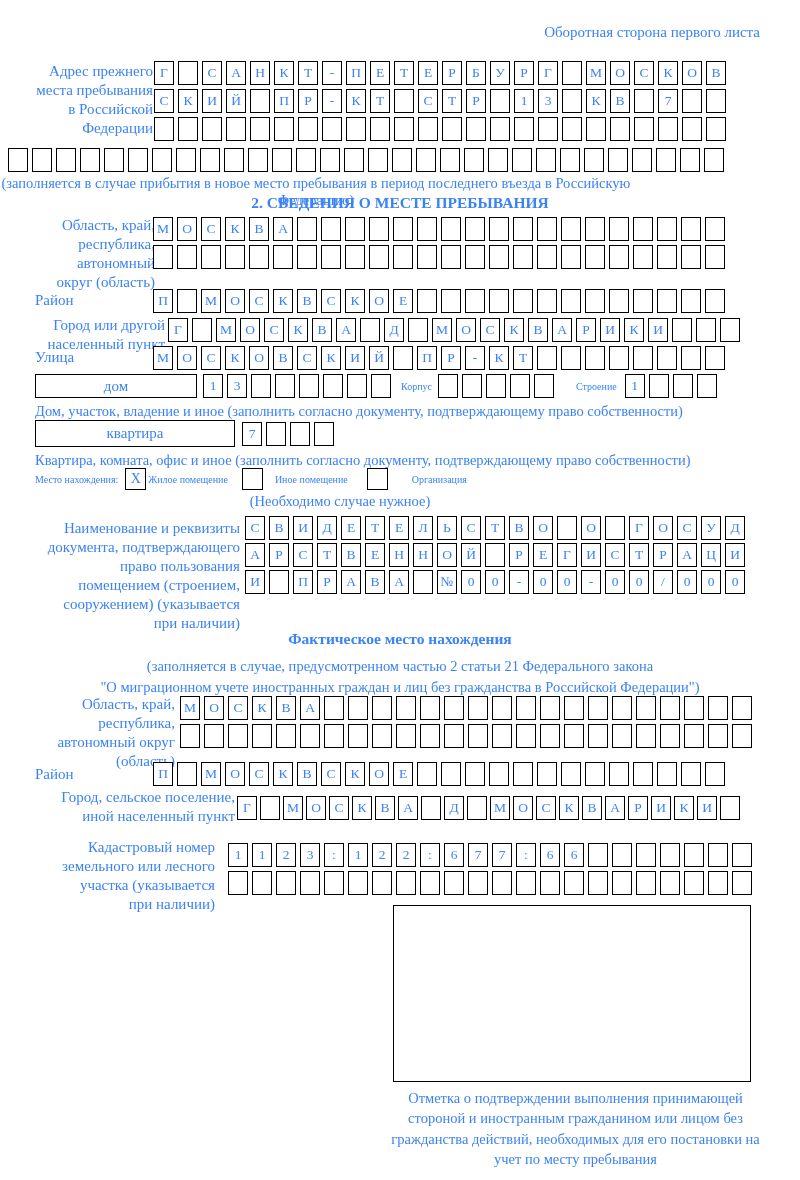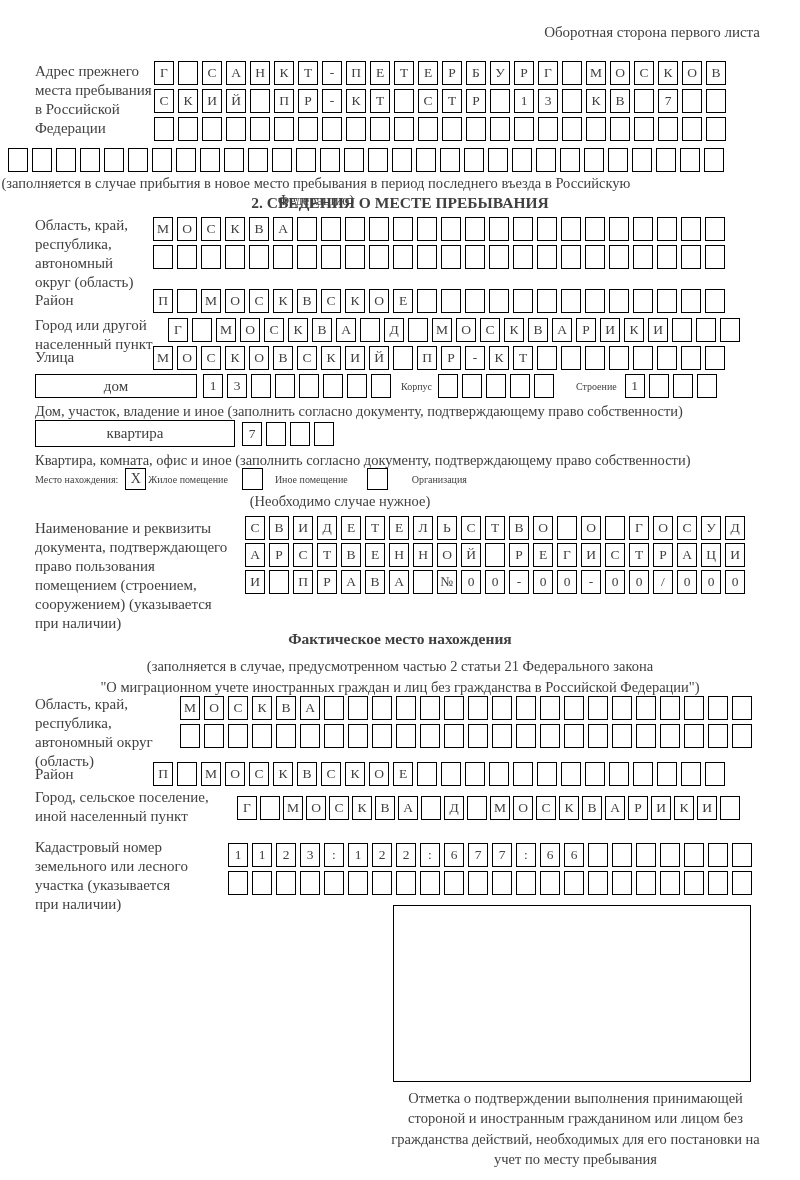--- a/index.html
+++ b/index.html
@@ -1,22 +1,22 @@
 <!DOCTYPE html>
 <html lang="ru"><head>
 <meta charset="utf-8">
 <style>
   html,body{margin:0;padding:0;background:#fff;}
   .page{
-    position:relative;width:800px;height:1180px;background:#fff;color:#404040;
+    position:relative;width:800px;height:1180px;background:#fff;color:#3b82f6;
     font-family:"Liberation Serif","DejaVu Serif",serif;overflow:hidden;
   }
   .abs{position:absolute;}
   .hdr{font-size:15px;}
-  .lbl{font-size:15px;line-height:1.27;}
+  .lbl{font-size:15px;line-height:1.27;text-align:right;}
   .note{font-size:14.5px;}
   .center{text-align:center;}
   .title{font-size:15.5px;font-weight:bold;}
   .rows{display:flex;flex-direction:column;gap:4px;}
   .rows.g3{gap:3px;}
   .cellrow{display:flex;gap:4px;}
   .cellrow.g3{gap:3px;}
   .cell{
     width:18px;height:22px;border:1.5px solid #000;display:inline-flex;
     align-items:center;justify-content:center;font-size:13.5px;flex:0 0 auto;

